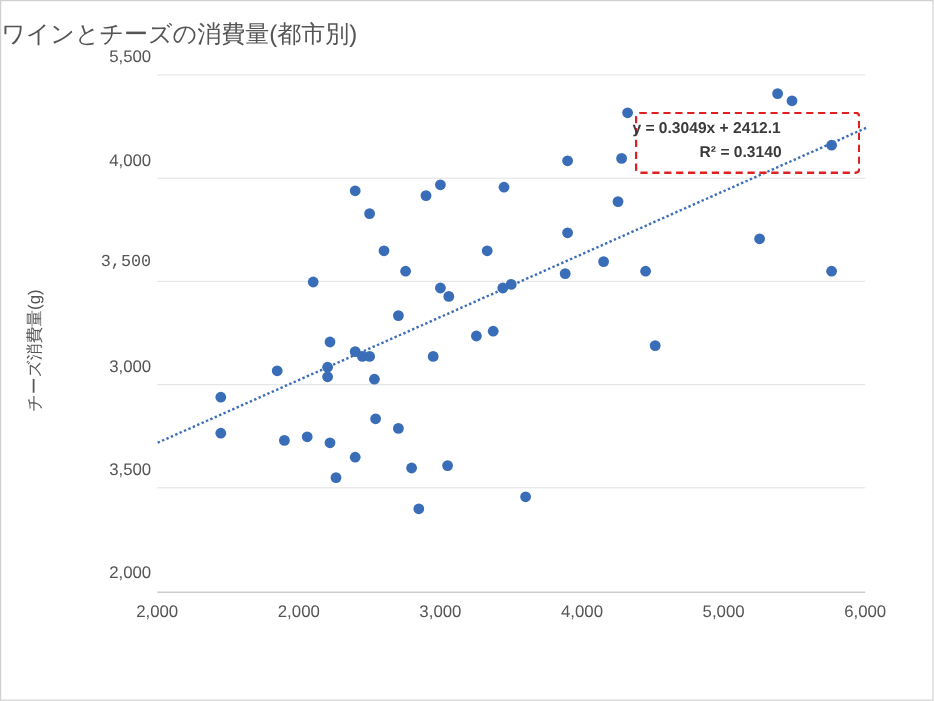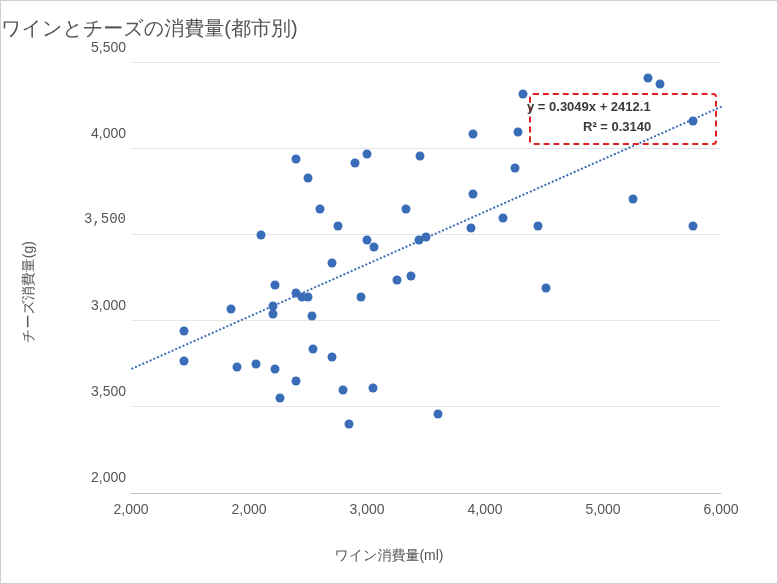--- a/index.html
+++ b/index.html
@@ -183,14 +183,13 @@
       <div class="point" style="left: 501.5px; bottom: 294.12px;"></div>
       <div class="point" style="left: 516.84px; bottom: 414.52px;"></div>
       <div class="point" style="left: 528.64px; bottom: 409.36px;"></div>
       <div class="point" style="left: 561.68px; bottom: 371.52px;"></div>
       <div class="point" style="left: 561.68px; bottom: 266.6px;"></div>
       <div class="highlight-box" style="left: 398px; top: 30px; width: 188px; height: 52px;"></div>
       <div class="trend-eq" style="left: 396px; top: 36px;">y = 0.3049x + 2412.1</div>
       <div class="trend-eq" style="left: 452px; top: 56px;">R² = 0.3140</div>
     </div>
 
-  <div class="x-axis-label">ワイン消費量(ml)</div>
 </div>
 
 </body></html>

